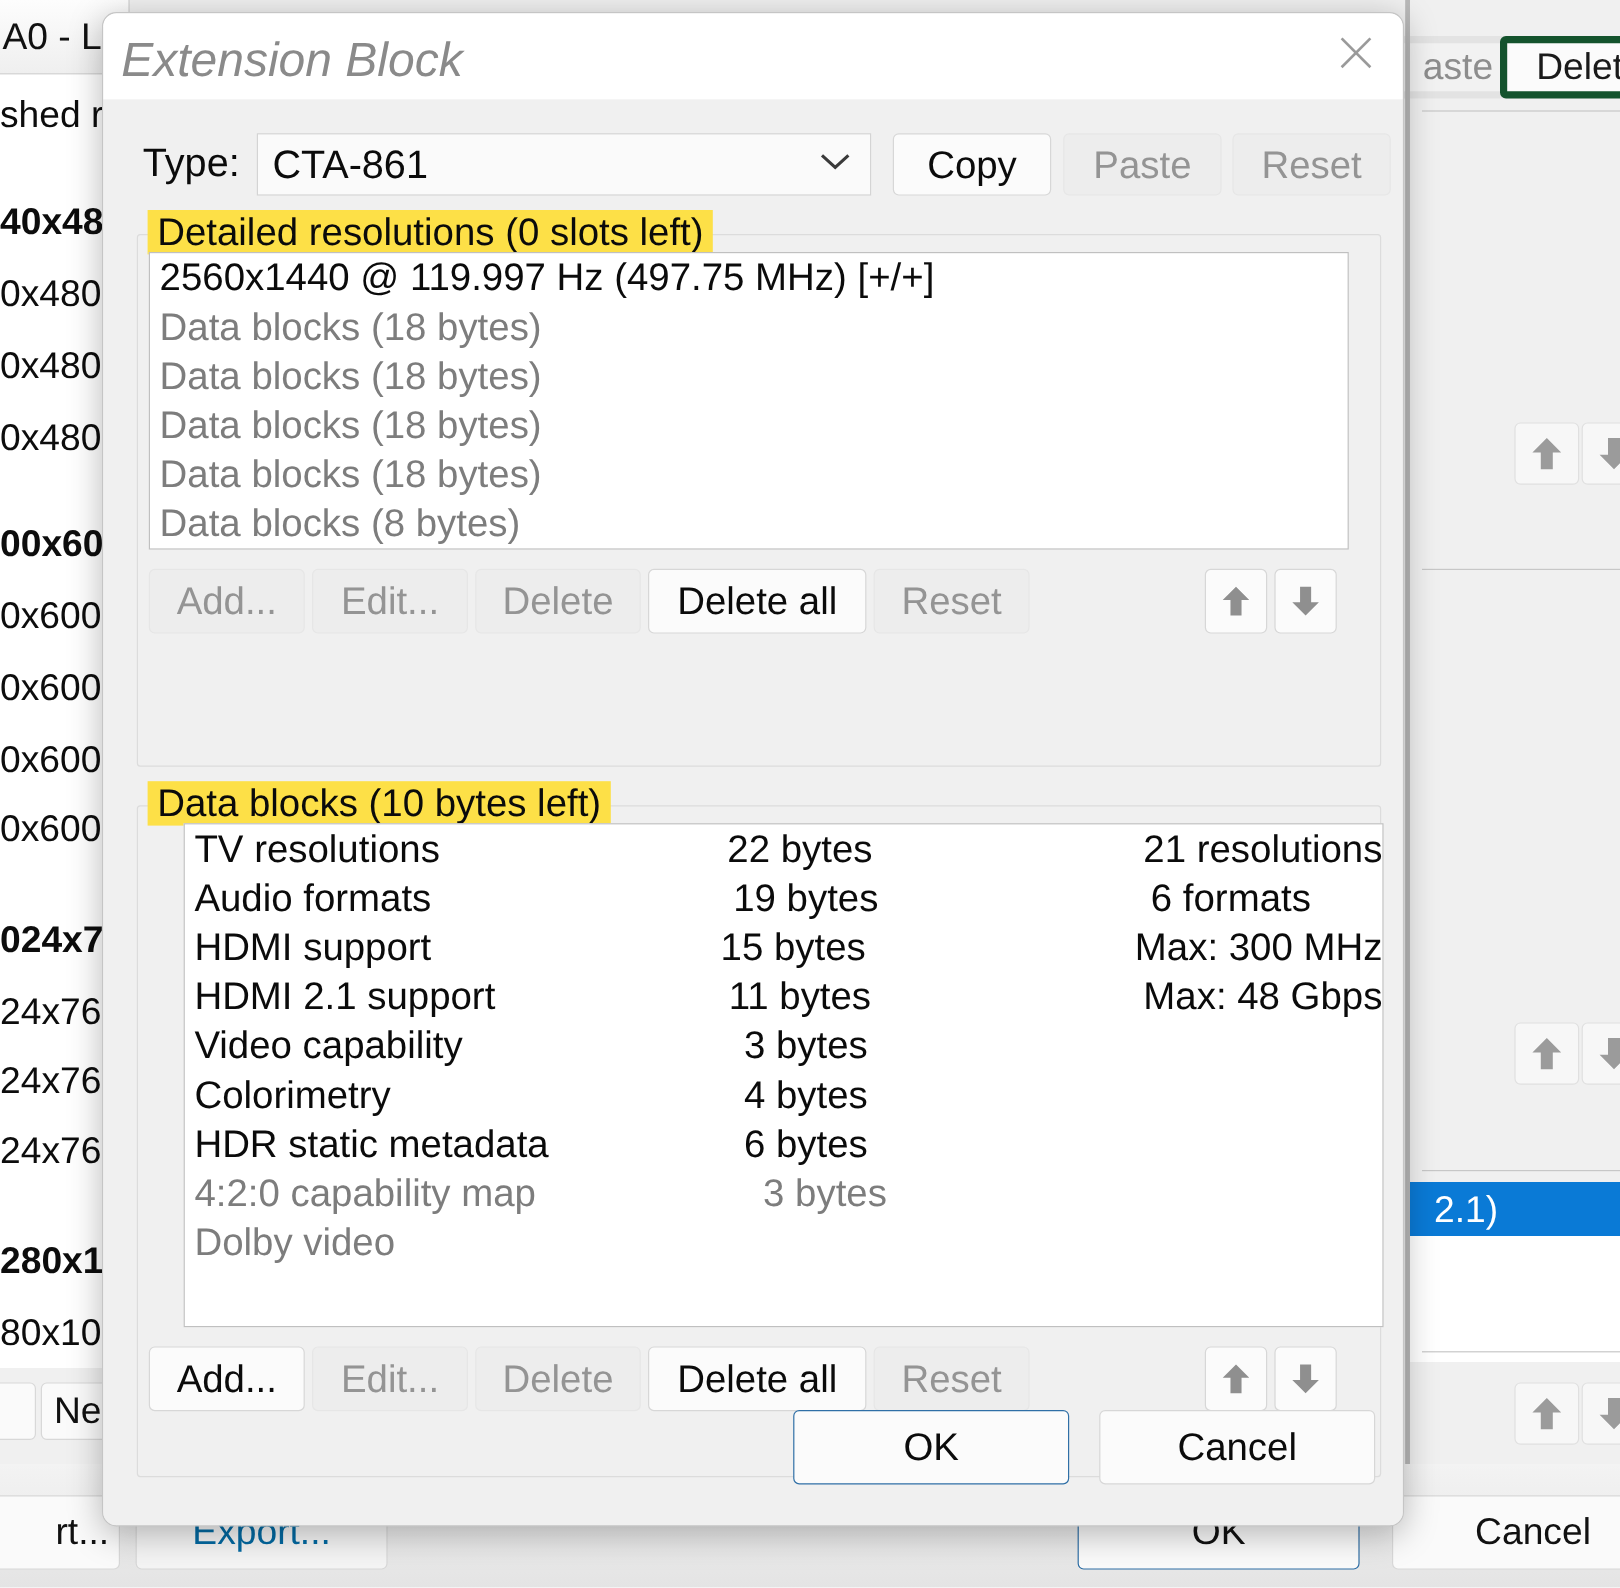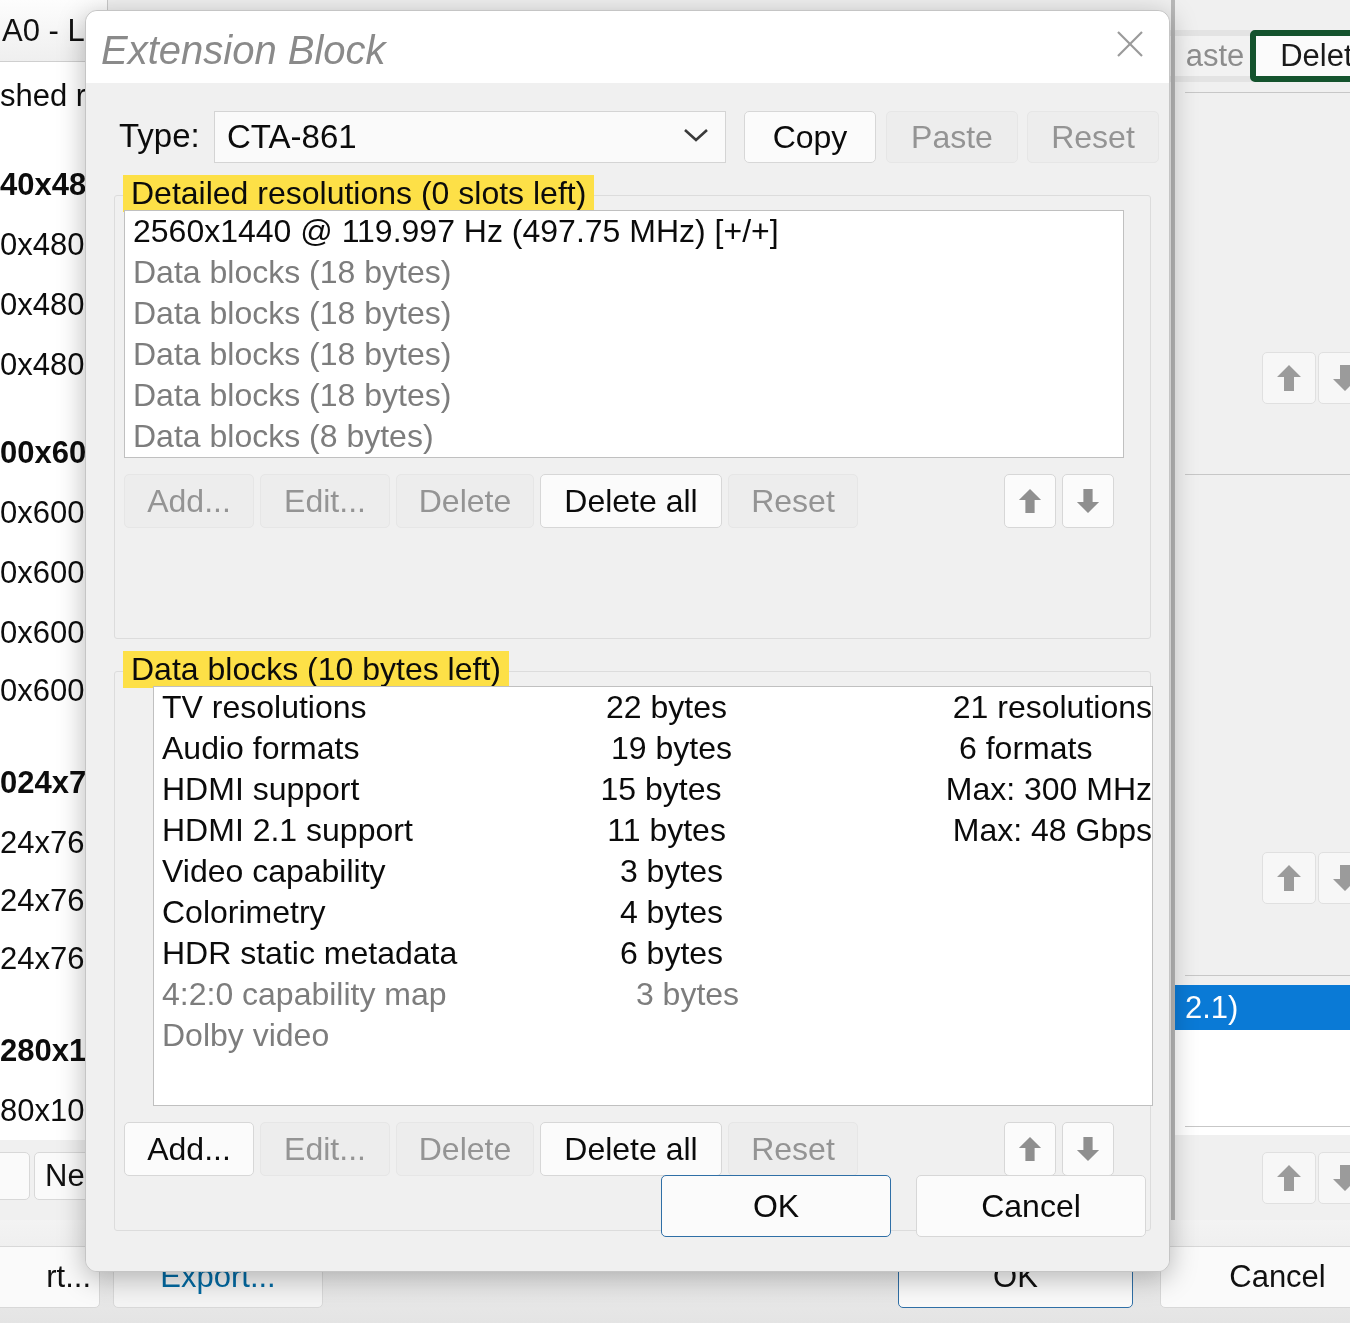--- a/index.html
+++ b/index.html
@@ -119,21 +119,21 @@
   .bg-highlight-row {
     position: absolute;
     left: 1175px;
     width: 175px;
     height: 45px;
     background: #0a7ad6;
     color: #ffffff;
     font-size: 31px;
     display: flex;
     align-items: center;
-    padding-left: 10px;
+    padding-left: 20px;
     white-space: nowrap;
   }
   .bg-white-area {
     position: absolute;
     left: 1175px;
     width: 175px;
     background: #ffffff;
   }
 
   .bg-bottom-bar {

